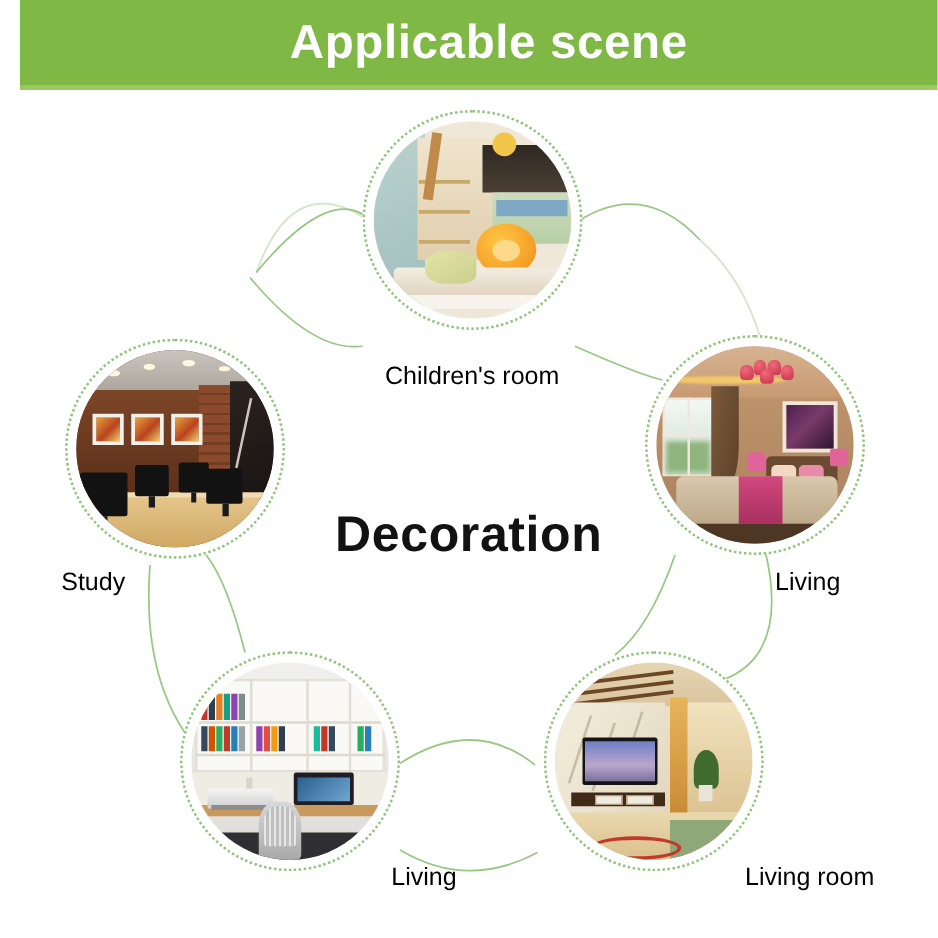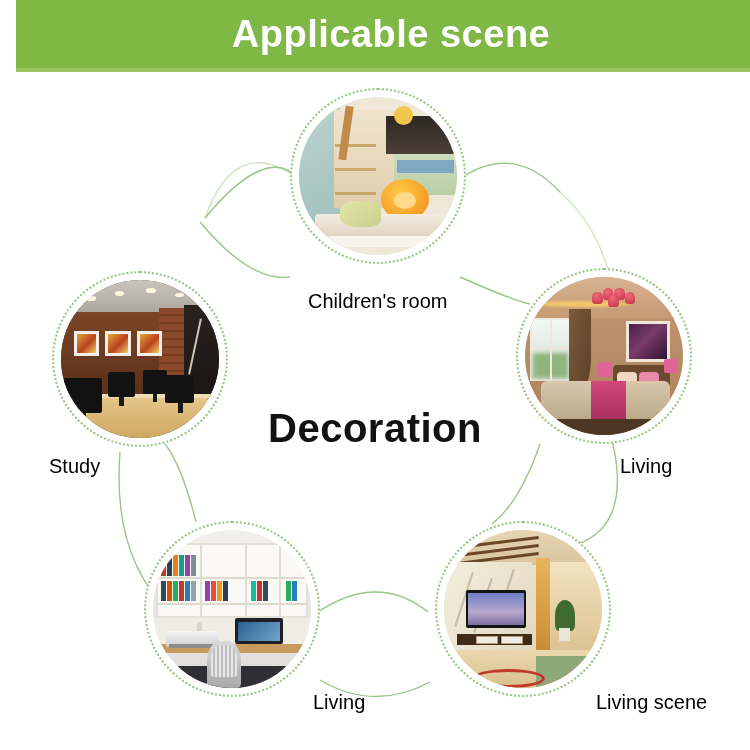--- a/index.html
+++ b/index.html
@@ -332,21 +332,21 @@
         <div class="screen"></div>
         <div class="stand"></div>
         <div class="drawer d1"></div>
           <div class="drawer d2"></div>
         <div class="floor"></div>
         <div class="green-floor"></div>
         <div class="rug"></div>
       </div>
     </div>
   </div>
-  <div class="scene-label" id="label-living">Living scene</div>
+  <div class="scene-label" id="label-living">Living room</div>
 
   <div class="scene-node" id="node-study">
     <div class="scene-ring"></div>
     <div class="scene-photo">
       <div class="art art-study">
         <div class="shelfbox"></div>
         <div class="hshelf h1"></div>
           <div class="hshelf h2"></div>
         <div class="divider dv1"></div>
           <div class="divider dv2"></div>

